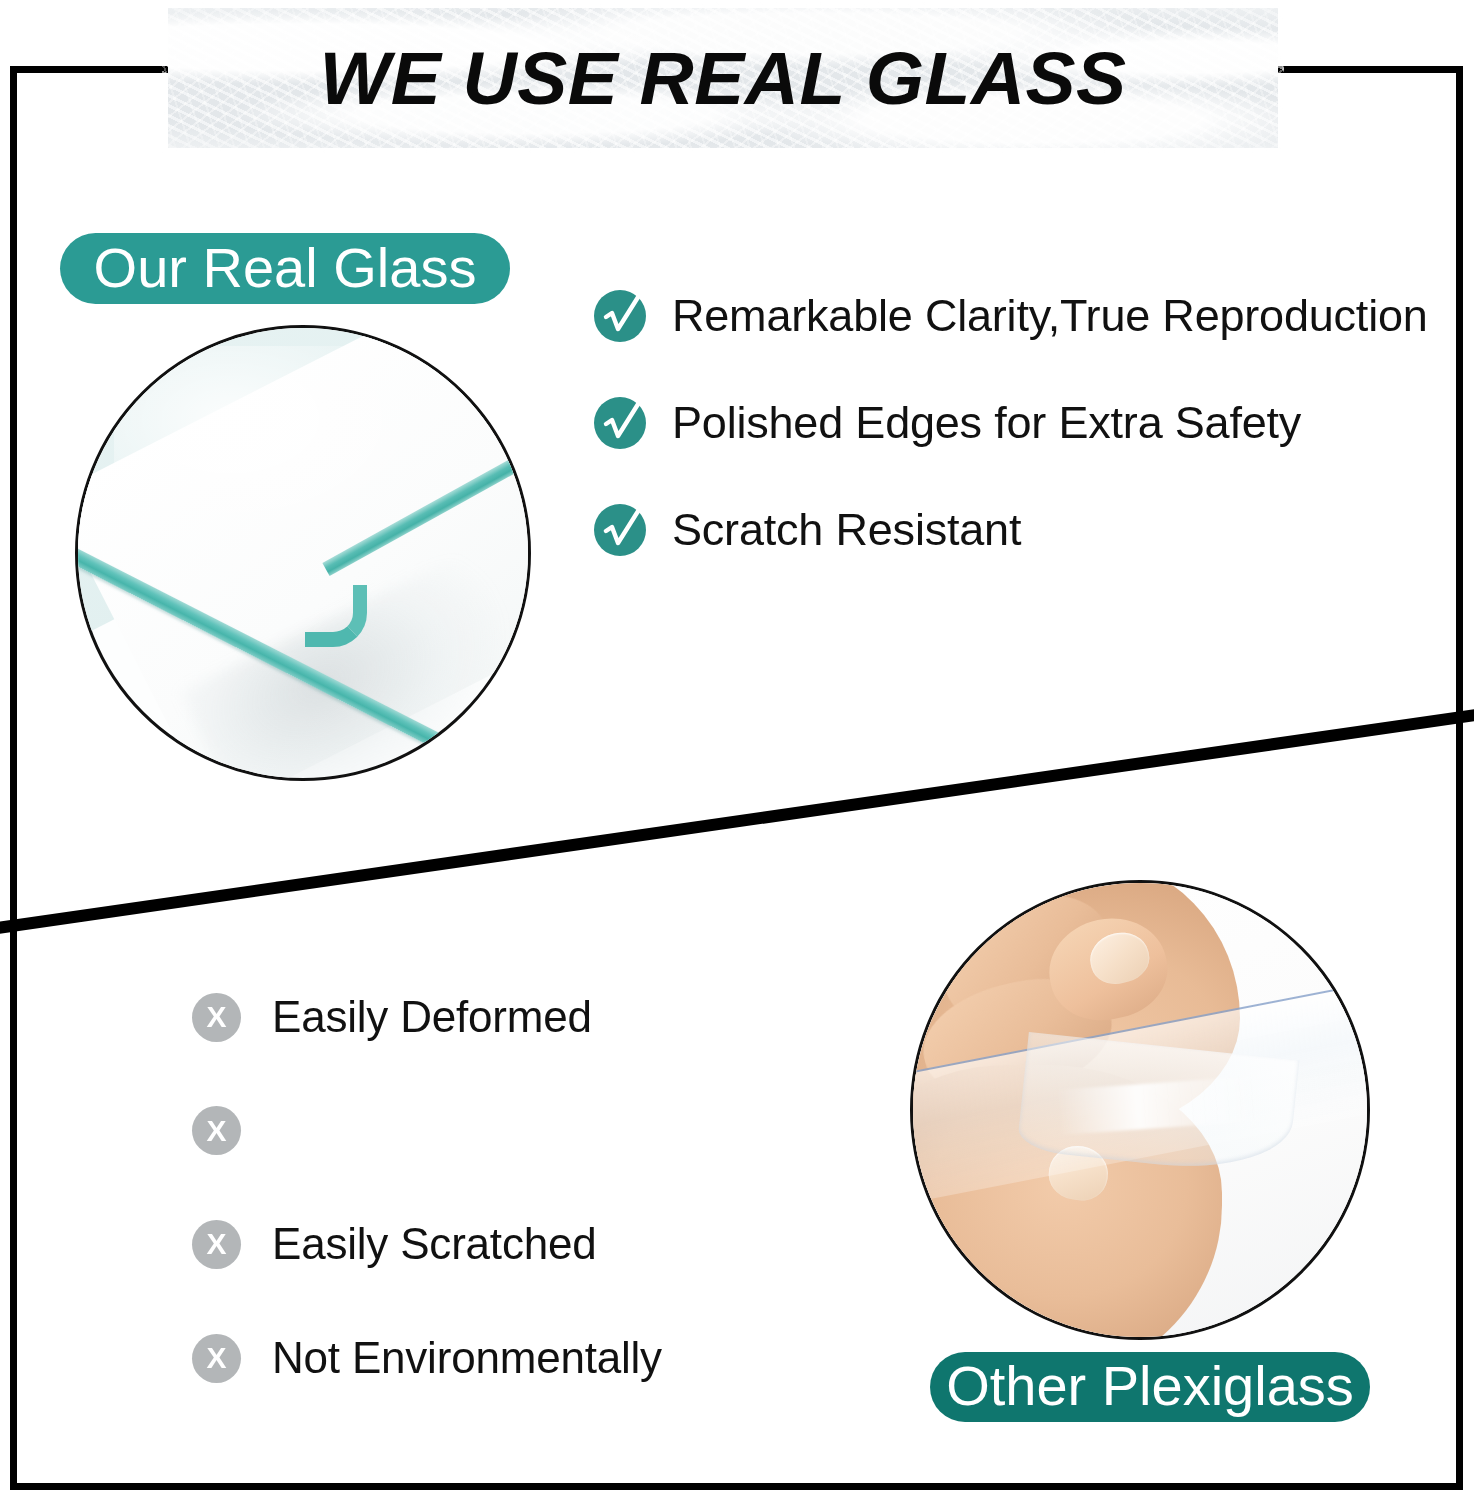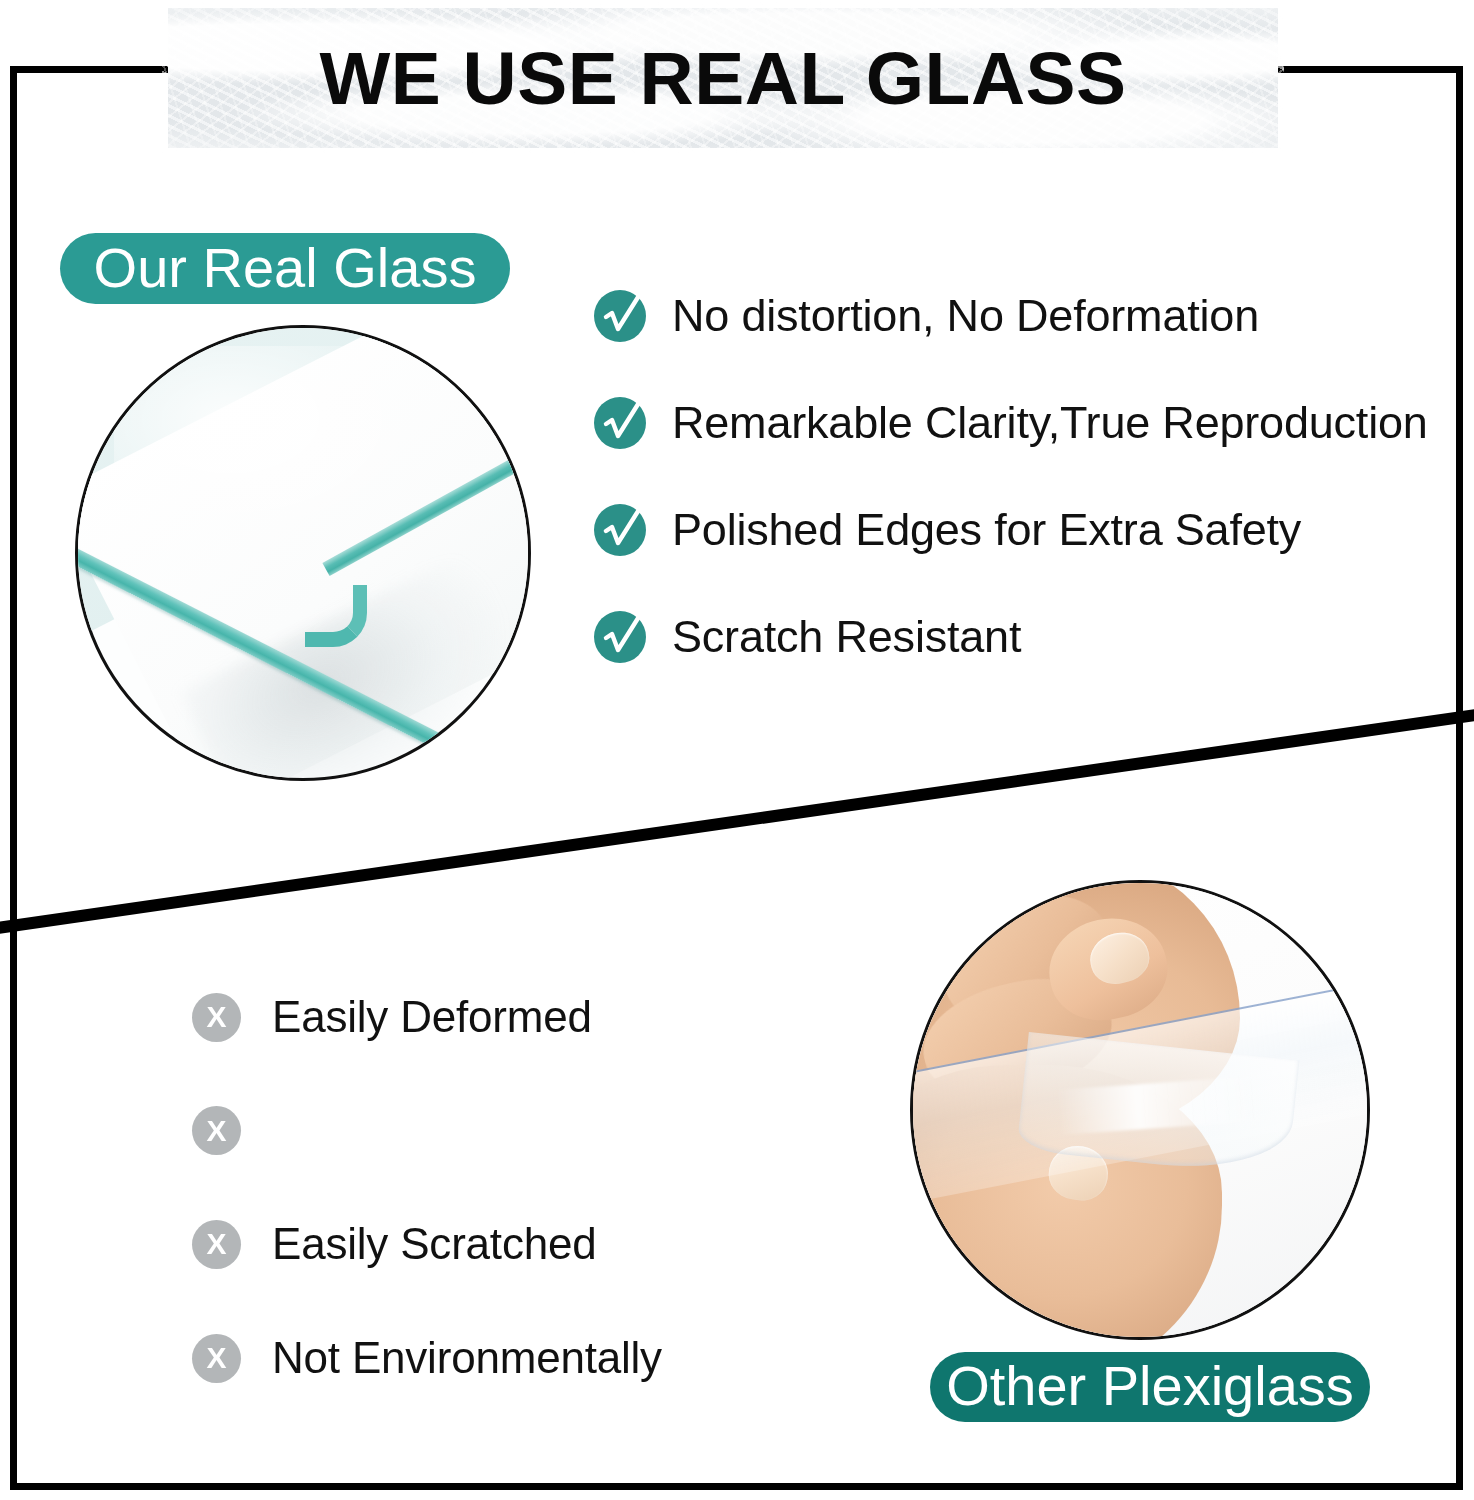--- a/index.html
+++ b/index.html
@@ -361,47 +361,38 @@
 <div id="poster">
 
   <div class="frame"></div>
 
   <div class="divider"></div>
 
   <div class="title-band">
     <div class="tex"></div>
     <div class="tex2"></div>
   </div>
-  <div class="title-text" style="left:168px; top:8px; width:1110px;">WE USE REAL GLASS</div>
+  <div class="title-text" style="left:168px; top:8px; width:1110px;font-style:italic;">WE USE REAL GLASS</div>
 
   <div class="photo-circle glass-circle">
     <div class="glass-top"></div>
     <div class="glass-face-lower"></div>
     <div class="glass-shadow"></div>
     <div class="glass-edge"></div>
     <div class="glass-edge2"></div>
     <div class="glass-corner-round"></div>
     <div class="glass-sheen"></div>
   </div>
 
   <div class="badge badge-real">
     <span>Our Real Glass</span>
   </div>
 
   <div class="list list-pros">
 
-    <div class="row">
-      <span class="icon-check">
-        <svg width="56" height="56" viewBox="0 0 56 56">
-          <circle cx="28" cy="28" r="26" fill="#2b9088"></circle>
-          <path d="M14 29 L20 25 L26 41 L48 6" fill="none" stroke="#ffffff" stroke-width="4.4" stroke-linecap="round" stroke-linejoin="round"></path>
-        </svg>
-      </span>
-      <span class="row-label">No distortion, No Deformation</span>
-    </div>
 
     <div class="row">
       <span class="icon-check">
         <svg width="56" height="56" viewBox="0 0 56 56">
           <circle cx="28" cy="28" r="26" fill="#2b9088"></circle>
           <path d="M14 29 L20 25 L26 41 L48 6" fill="none" stroke="#ffffff" stroke-width="4.4" stroke-linecap="round" stroke-linejoin="round"></path>
         </svg>
       </span>
       <span class="row-label">Remarkable Clarity,True Reproduction</span>
     </div>

